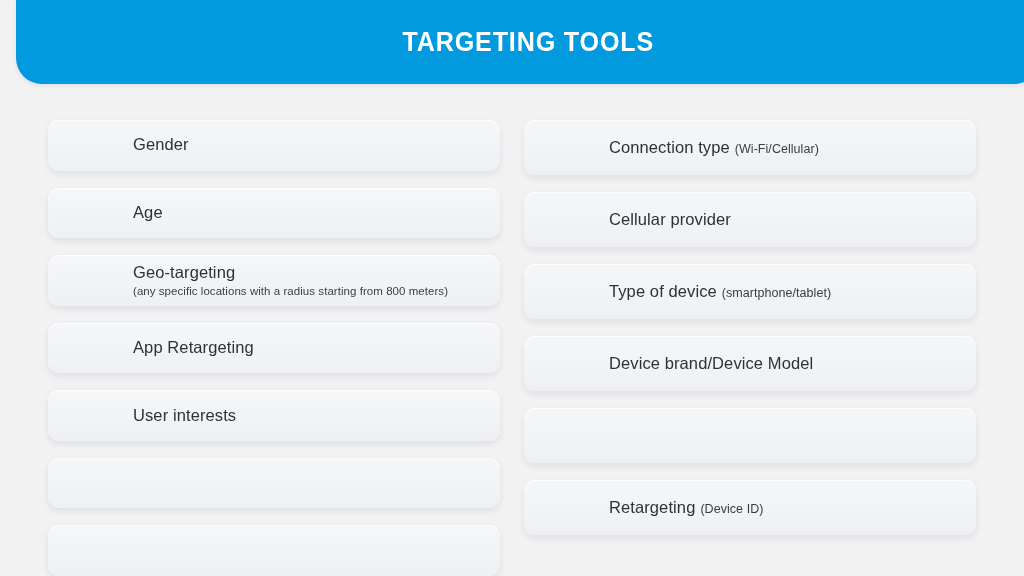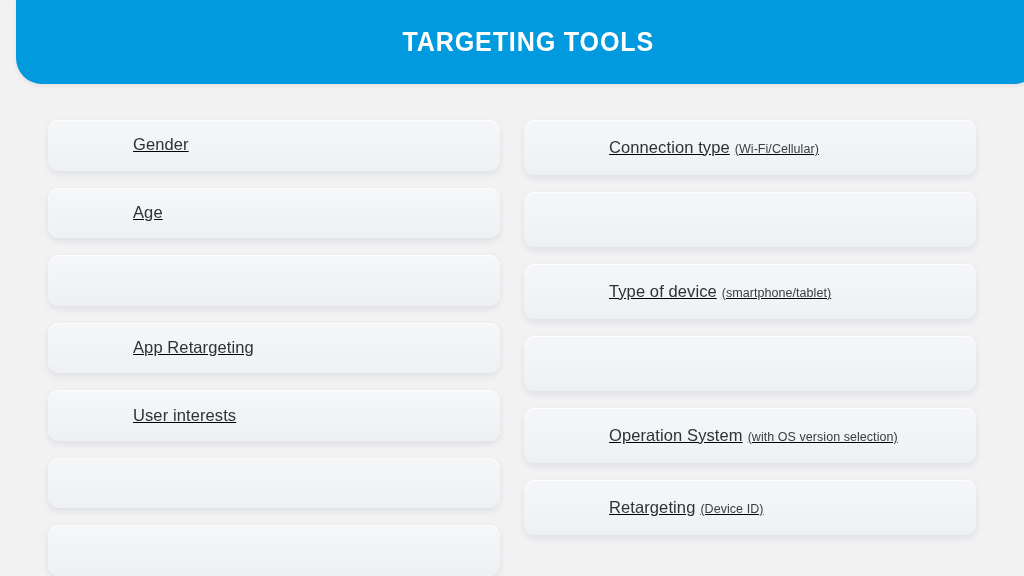--- a/index.html
+++ b/index.html
@@ -51,21 +51,20 @@
     display: flex;
     justify-content: space-between;
     padding: 36px 48px 0 48px;
     box-sizing: border-box;
   }
   .column {
     width: 452px;
     display: flex;
     flex-direction: column;
     gap: 17px;
-    text-decoration: underline;
   }
 
   
   .row-card {
     position: relative;
     height: 55px;
     border-radius: 11px;
     background: linear-gradient(180deg, #f6f7f9 0%, #eef0f4 100%);
     box-shadow: 0 3px 6px rgba(140,148,168,0.20),
                 0 1px 1px rgba(255,255,255,0.9) inset;
@@ -150,20 +149,26 @@
             <span class="row-label">Age</span>
           </div>
         </div>
       </div>
       <div class="row-card">
         <div class="icon-slot">
           <svg width="34" height="34" viewBox="0 0 40 40" aria-hidden="true">
             <use href="#ic-map-pin-icon"></use>
           </svg>
         </div>
+        <div class="row-text">
+          <div class="row-title-line">
+            <span class="row-label">Geo-targeting</span>
+          </div>
+          <div class="row-subtitle">(any specific locations with a radius starting from 800 meters)</div>
+        </div>
       </div>
       <div class="row-card">
         <div class="icon-slot">
           <svg width="34" height="34" viewBox="0 0 40 40" aria-hidden="true">
             <use href="#ic-app-grid-phone-icon"></use>
           </svg>
         </div>
         <div class="row-text">
           <div class="row-title-line">
             <span class="row-label">App Retargeting</span>
@@ -210,52 +215,56 @@
             <span class="row-inline-note">(Wi-Fi/Cellular)</span>
           </div>
         </div>
       </div>
       <div class="row-card">
         <div class="icon-slot">
           <svg width="34" height="34" viewBox="0 0 40 40" aria-hidden="true">
             <use href="#ic-cell-tower-icon"></use>
           </svg>
         </div>
+        <div class="row-text">
+          <div class="row-title-line">
+            <span class="row-label">Cellular provider</span>
+          </div>
+        </div>
       </div>
       <div class="row-card">
         <div class="icon-slot">
           <svg width="34" height="34" viewBox="0 0 40 40" aria-hidden="true">
             <use href="#ic-smartphone-icon"></use>
           </svg>
         </div>
         <div class="row-text">
           <div class="row-title-line">
             <span class="row-label">Type of device</span>
             <span class="row-inline-note">(smartphone/tablet)</span>
           </div>
         </div>
       </div>
       <div class="row-card">
         <div class="icon-slot">
           <svg width="34" height="34" viewBox="0 0 40 40" aria-hidden="true">
             <use href="#ic-apple-icon"></use>
           </svg>
         </div>
+        <div class="row-text">
+          <div class="row-title-line">
+            <span class="row-label">Device brand/Device Model</span>
+          </div>
+        </div>
       </div>
       <div class="row-card">
         <div class="icon-slot">
           <svg width="34" height="34" viewBox="0 0 40 40" aria-hidden="true">
             <use href="#ic-android-os-icon"></use>
           </svg>
-        </div>
-        <div class="row-text">
-          <div class="row-title-line">
-            <span class="row-label">Operation System</span>
-            <span class="row-inline-note">(with OS version selection)</span>
-          </div>
         </div>
       </div>
       <div class="row-card">
         <div class="icon-slot">
           <svg width="34" height="34" viewBox="0 0 40 40" aria-hidden="true">
             <use href="#ic-target-bullseye-icon"></use>
           </svg>
         </div>
         <div class="row-text">
           <div class="row-title-line">

